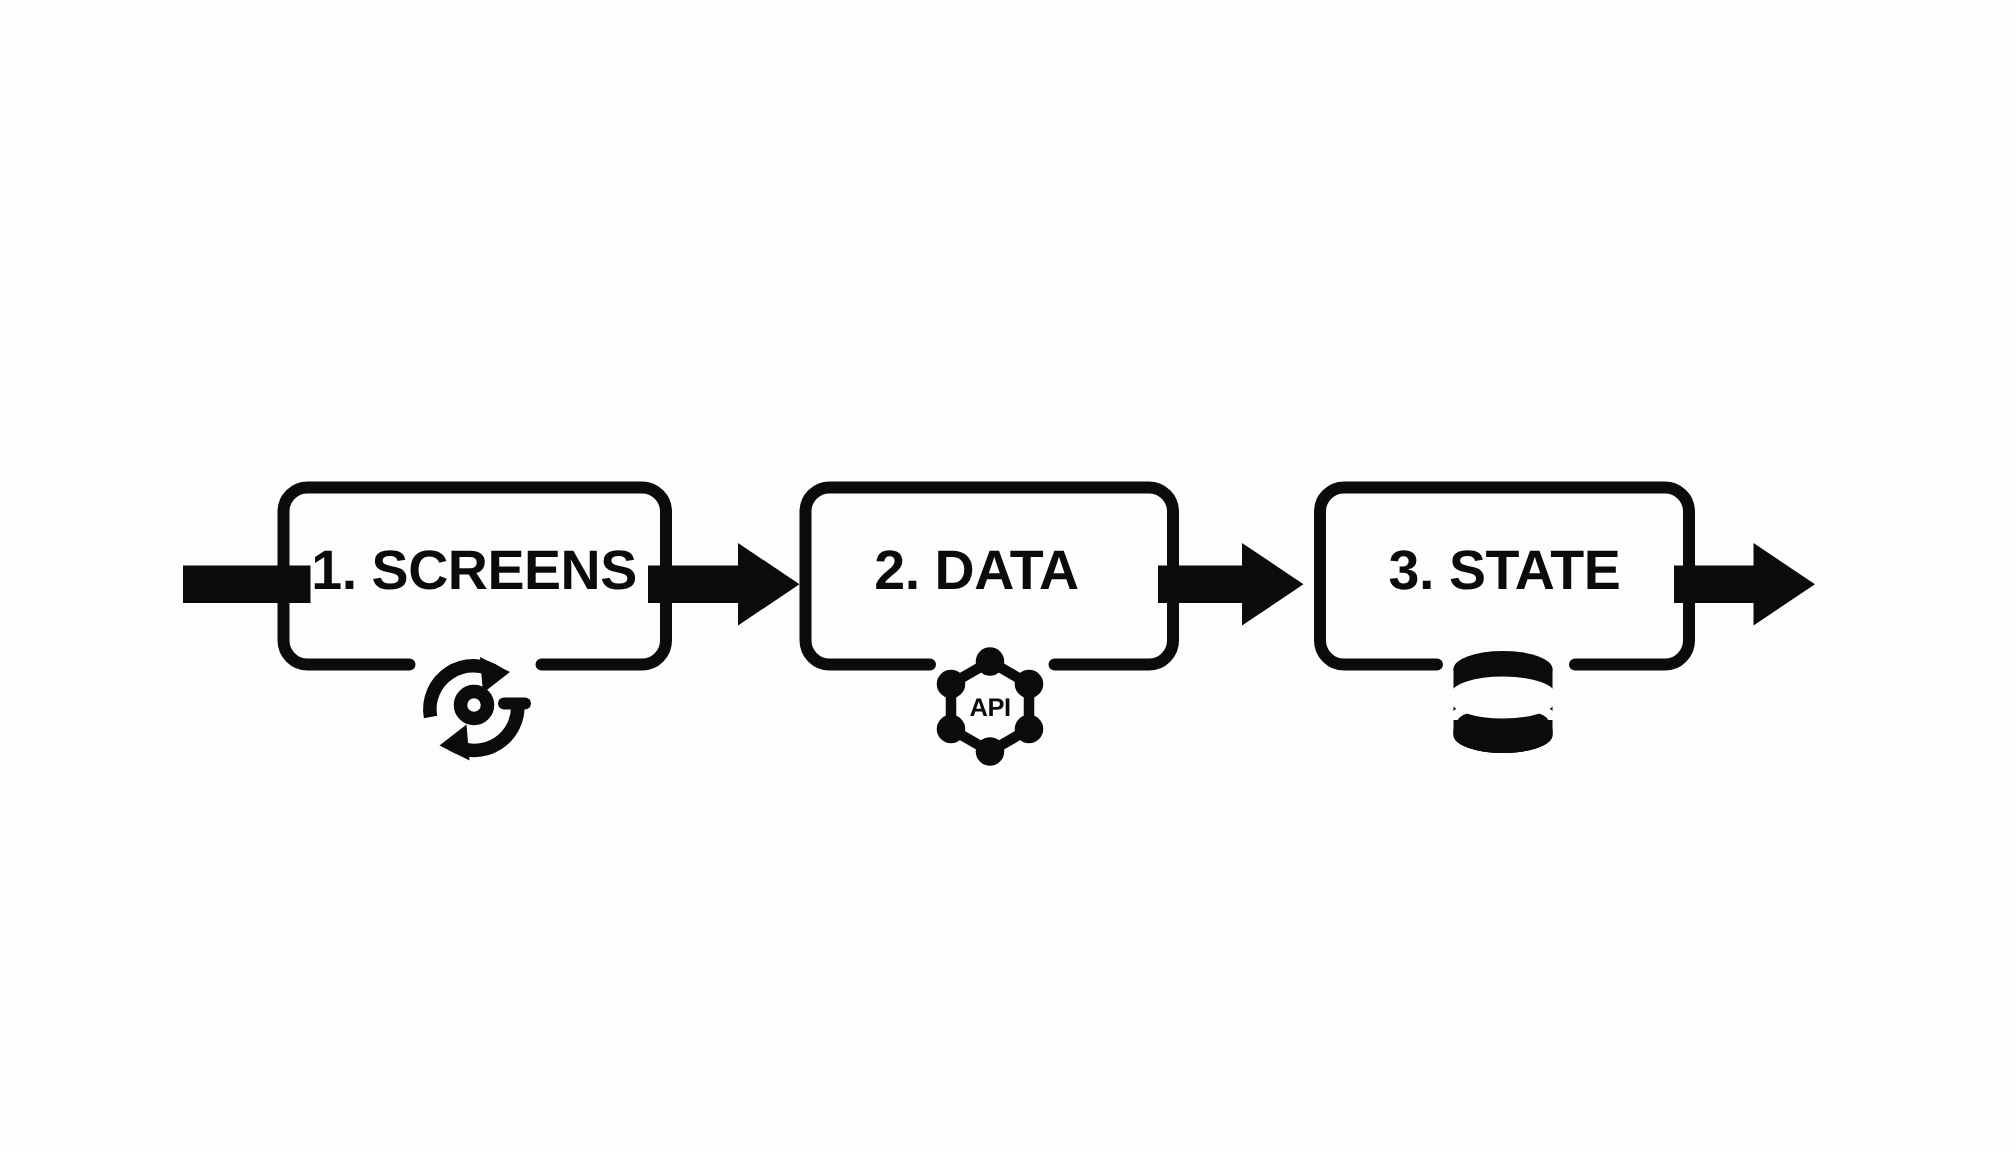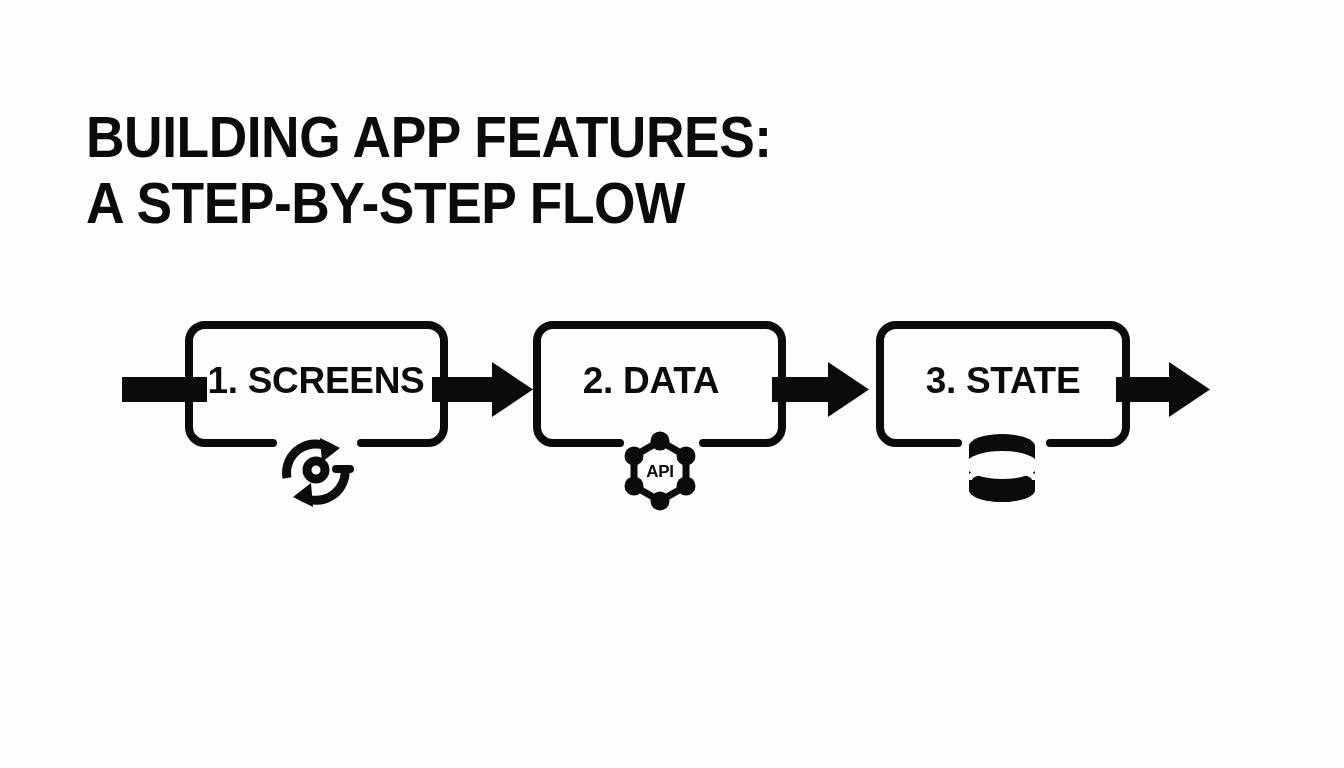--- a/index.html
+++ b/index.html
@@ -62,24 +62,20 @@
     dominant-baseline: middle;
   }
   .ink { fill: #0b0b0b; }
   .ink-stroke { stroke: #0b0b0b; fill: none; }
 </style>
 </head>
 <body>
 
 <div id="canvas">
 
-  <div class="title-block">
-    <div class="title-line">BUILDING APP FEATURES:</div>
-    <div class="title-line">A STEP-BY-STEP FLOW</div>
-  </div>
 
   <svg class="flow-svg" width="1344" height="768" viewBox="0 0 1344 768">
 
     <g>
       <rect class="ink" x="122" y="377" width="85" height="25"></rect>
     </g>
 
     <g>
       <rect class="ink" x="432" y="377" width="72" height="25"></rect>
       <polygon class="ink" points="492,362 533,389.5 492,417"></polygon>

